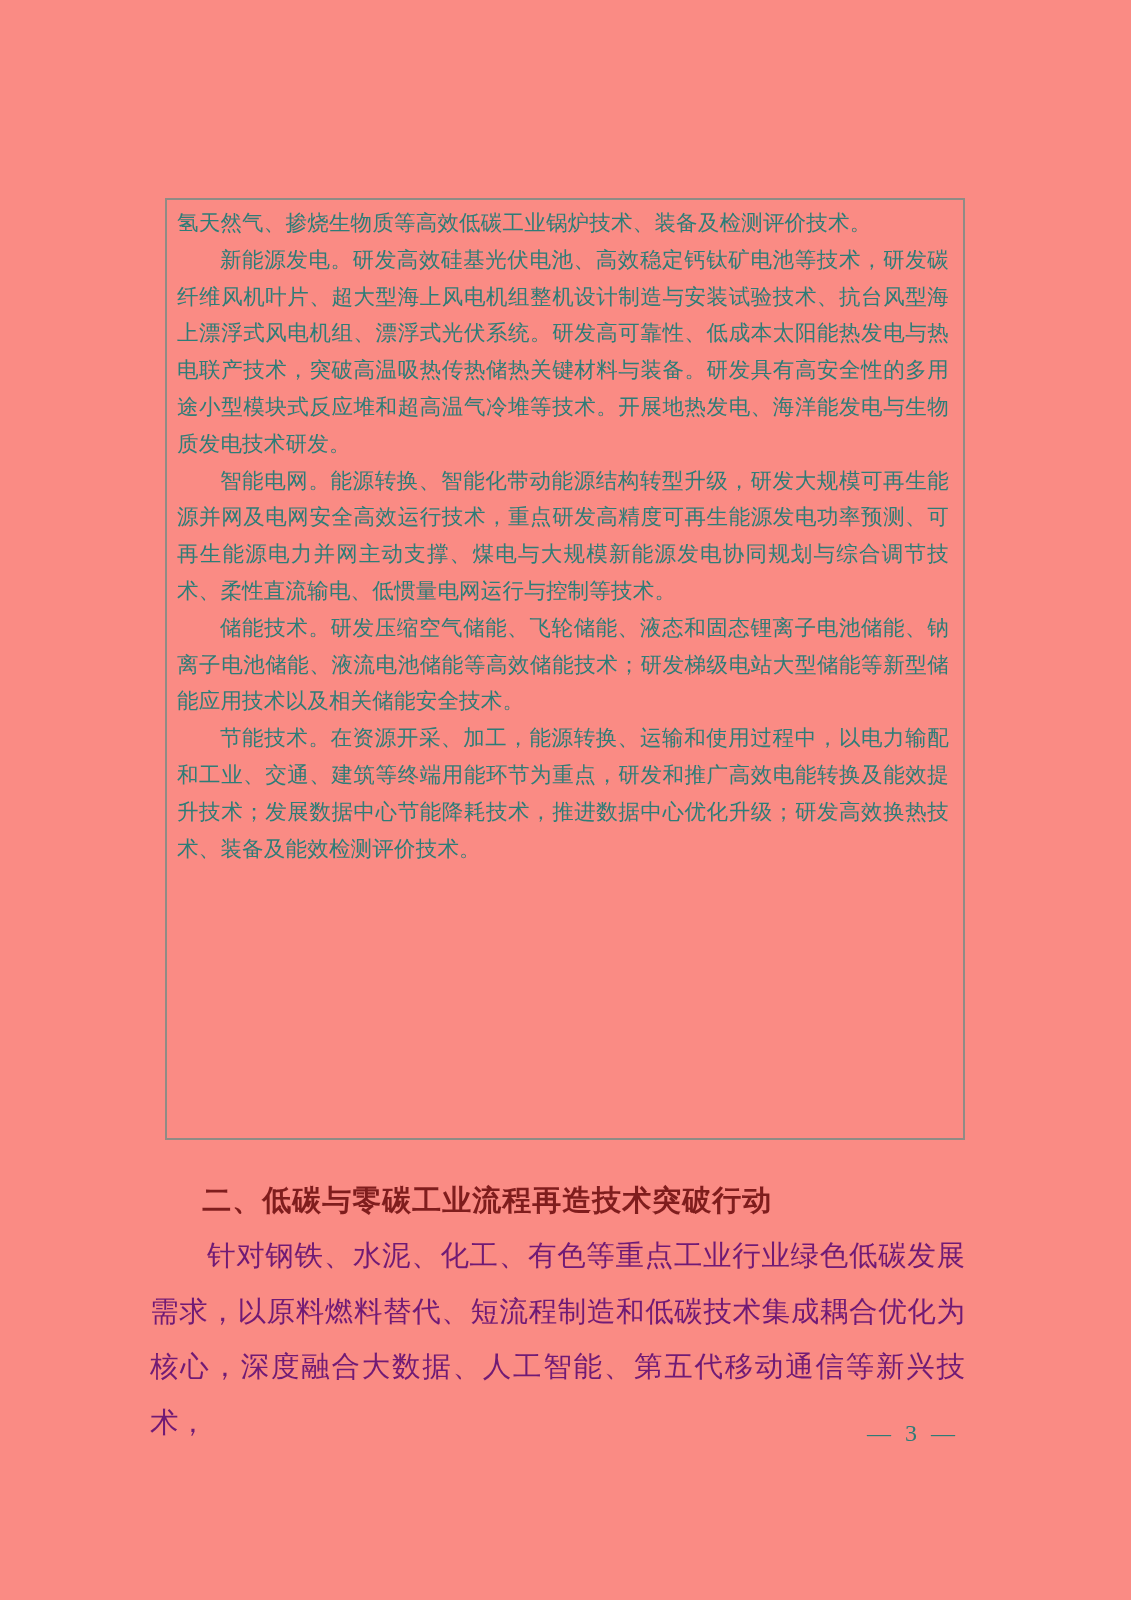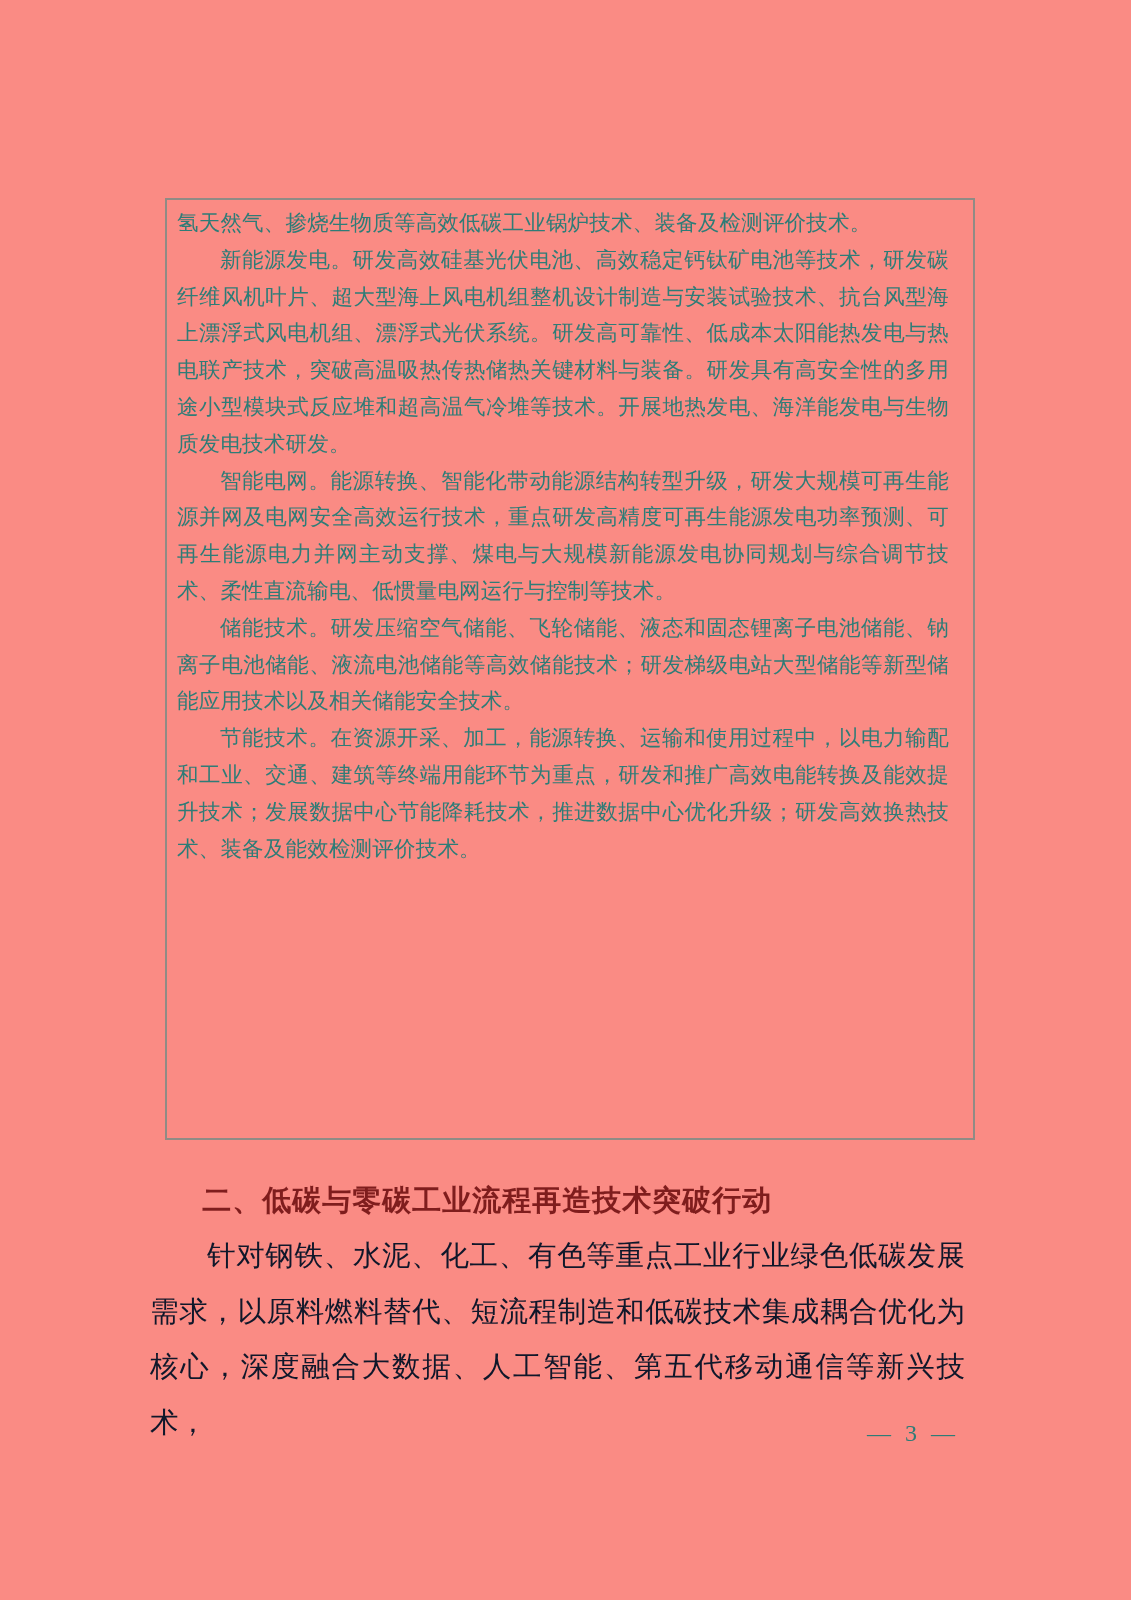--- a/index.html
+++ b/index.html
@@ -11,21 +11,21 @@
     font-family:"Liberation Serif", serif;
     overflow:hidden;
   }
   .content-box{
     position:absolute;
     left:165px;
     top:198px;
     width:772px;
     height:925px;
     border:2px solid #8f8b85;
-    padding:5px 24px 8px 10px;
+    padding:5px 14px 8px 10px;
     color:#2e7c77;
   }
   .content-box p{
     margin:0;
     font-size:21.5px;
     line-height:36.8px;
     text-align:justify;
     text-indent:2em;
     letter-spacing:0.2px;
   }
@@ -47,21 +47,21 @@
     letter-spacing:1px;
   }
   .body-para{
     position:absolute;
     left:150px;
     top:1228px;
     width:815px;
     margin:0;
     font-size:28.5px;
     line-height:55.5px;
-    color:#0f172a;
+    color:#701a75;
     text-align:justify;
     text-indent:2em;
   }
   .page-number{
     position:absolute;
     right:172px;
     top:1420px;
     font-size:24px;
     color:#2e7c77;
     letter-spacing:4px;

